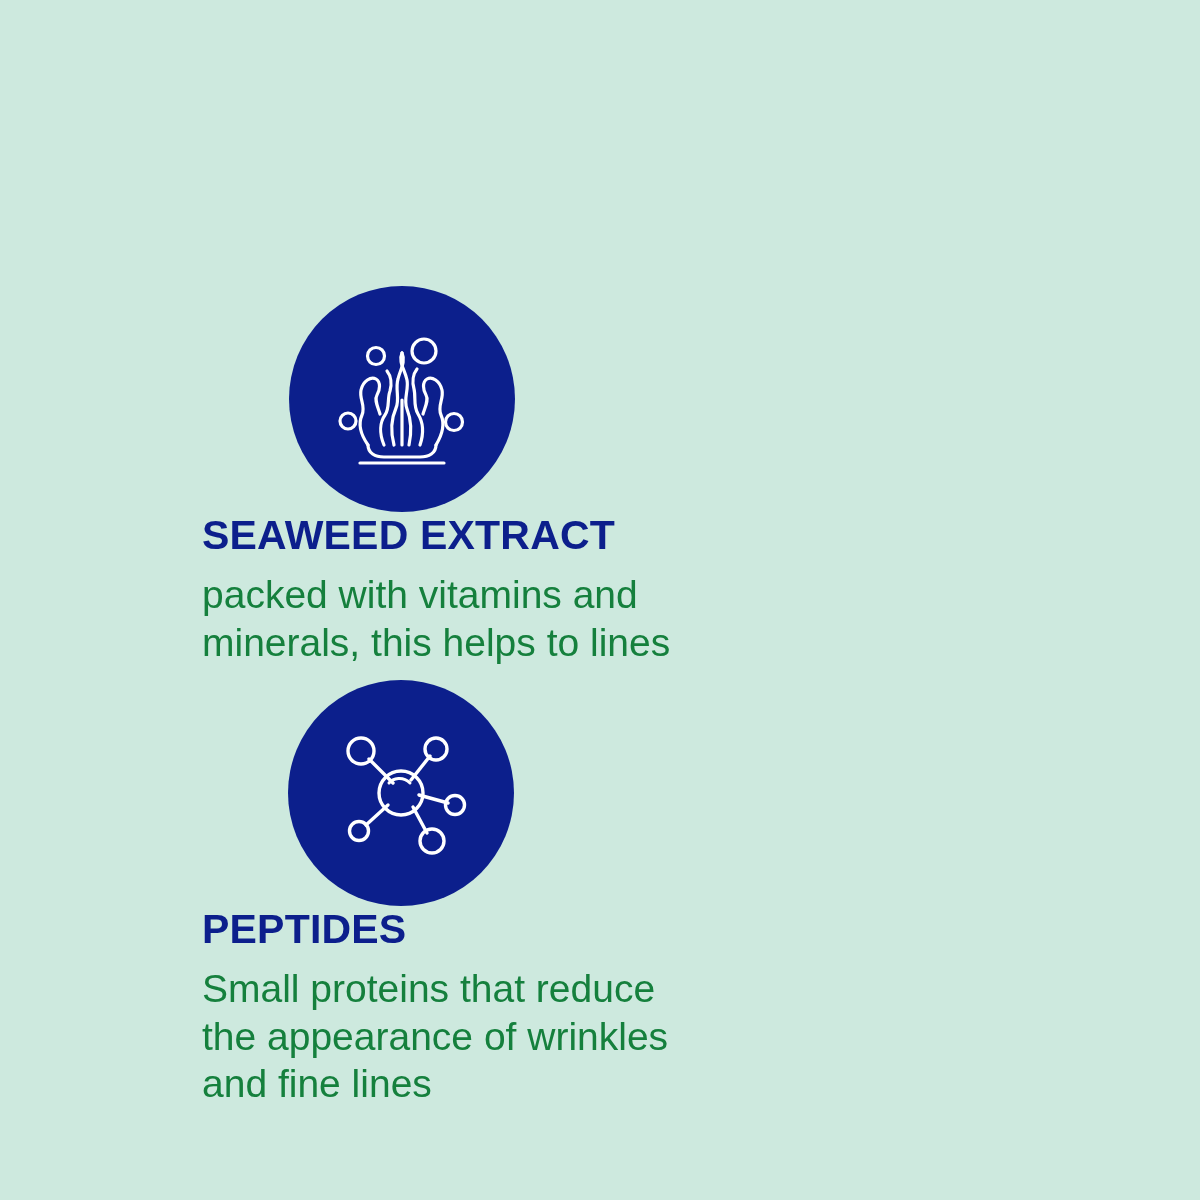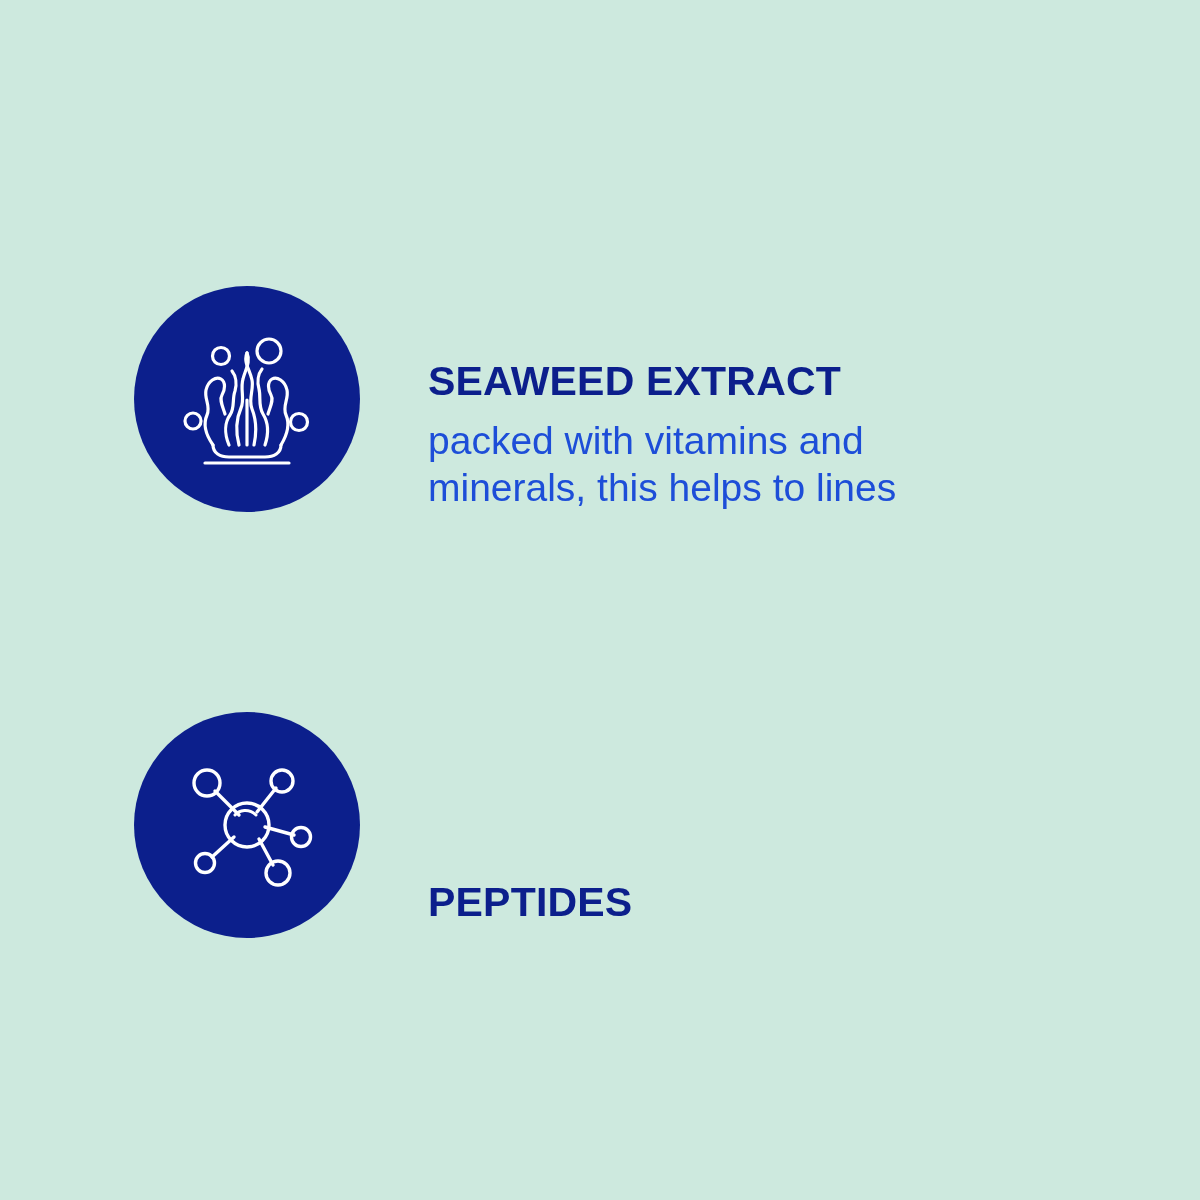--- a/index.html
+++ b/index.html
@@ -17,26 +17,27 @@
   .ingredients-panel {
     position: relative;
     width: 1200px;
     height: 1200px;
     box-sizing: border-box;
   }
 
   .feature-row {
     position: absolute;
     display: flex;
-    align-items: flex-end;
+    align-items: center;
     left: 134px;
+    flex-direction: column;
   }
 
   .feature-row.row-seaweed { top: 286px; }
-  .feature-row.row-peptides { top: 712px; }
+  .feature-row.row-peptides { top: 680px; }
 
   .icon-badge {
     width: 226px;
     height: 226px;
     border-radius: 50%;
     background: #0c1f8c;
     flex: 0 0 auto;
     display: flex;
     align-items: center;
     justify-content: center;
@@ -58,21 +59,21 @@
     color: #0c1f8c;
     letter-spacing: 0.2px;
     line-height: 1.05;
     margin: 0 0 14px 0;
     white-space: nowrap;
   }
 
   .feature-desc {
     font-size: 39px;
     font-weight: 400;
-    color: #1d4ed8;
+    color: #15803d;
     line-height: 1.22;
     margin: 0;
     max-width: 590px;
   }
 
   .feature-desc .desc-line {
     display: block;
     white-space: nowrap;
   }
 </style>
@@ -138,16 +139,21 @@
           <circle cx="28" cy="108" r="9.5"></circle>
 
           <circle cx="70" cy="70" r="22"></circle>
 
           <path d="M58 60 C62 55 72 53 79 60" stroke-width="3"></path>
         </svg>
       </span>
     </div>
     <div class="feature-text">
       <h2 class="feature-title">PEPTIDES</h2>
+      <p class="feature-desc">
+        <span class="desc-line">Small proteins that reduce</span>
+        <span class="desc-line">the appearance of wrinkles</span>
+        <span class="desc-line">and fine lines</span>
+      </p>
     </div>
   </div>
 
 </div>
 
 </body></html>

